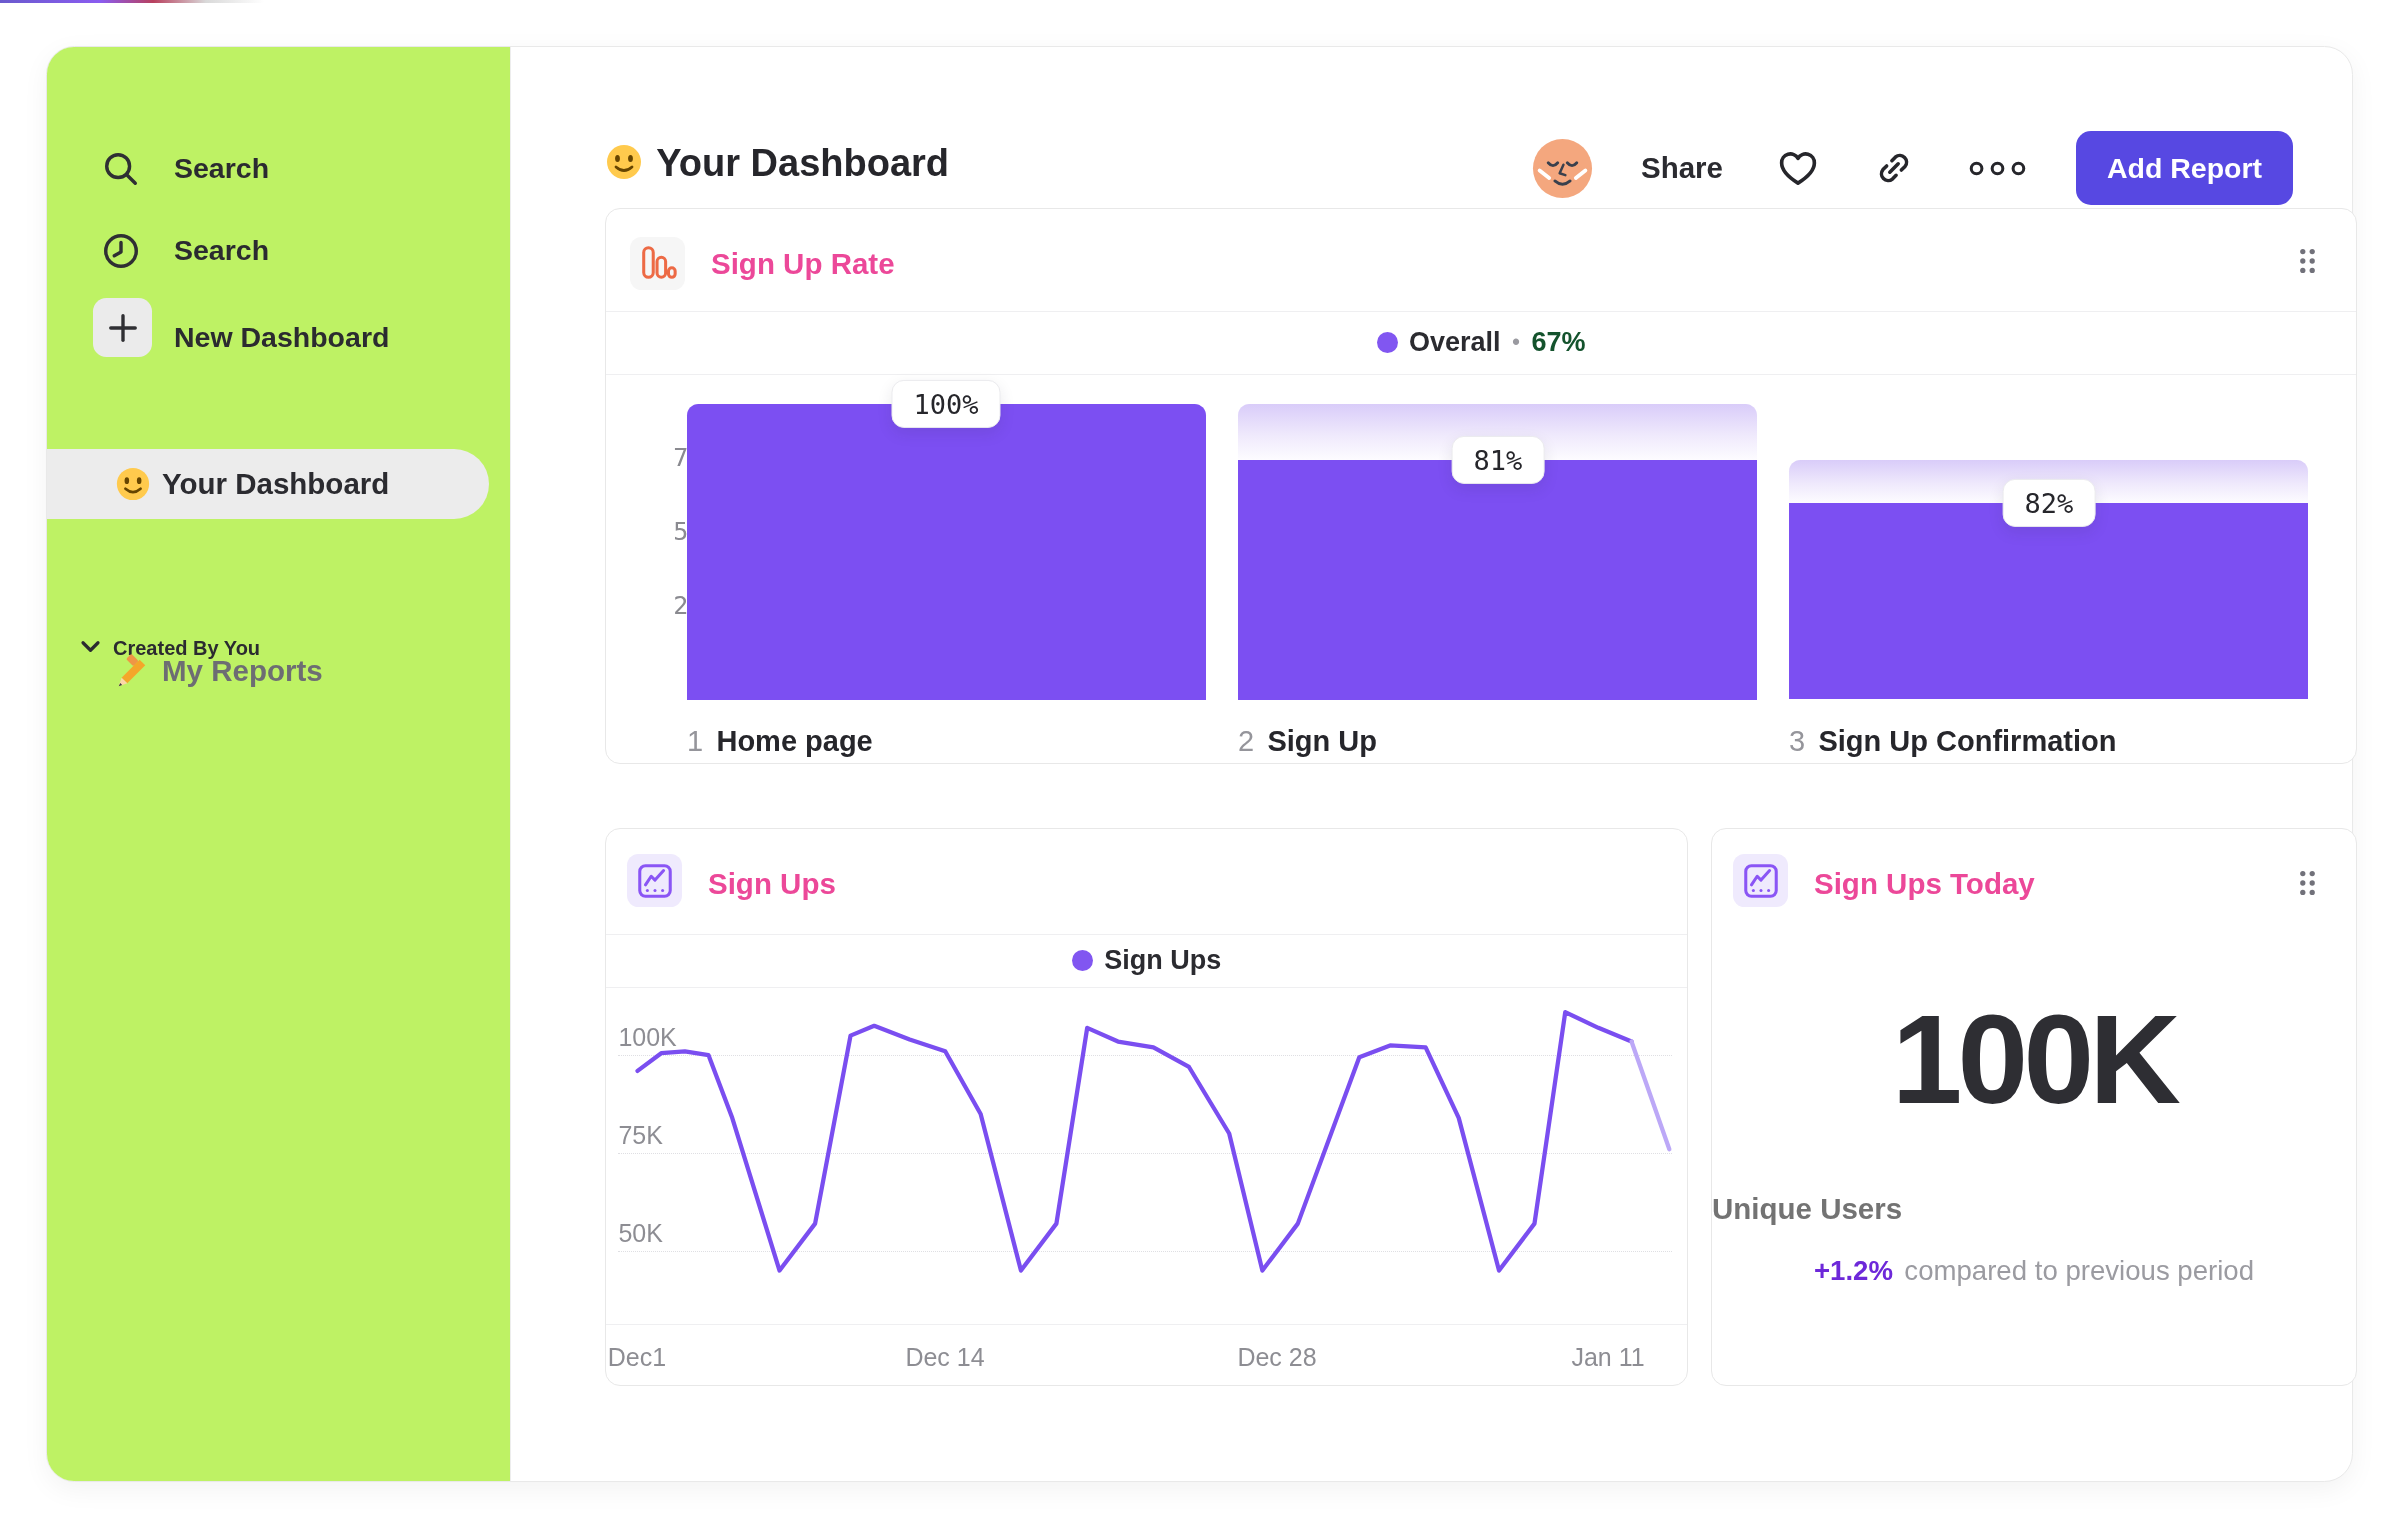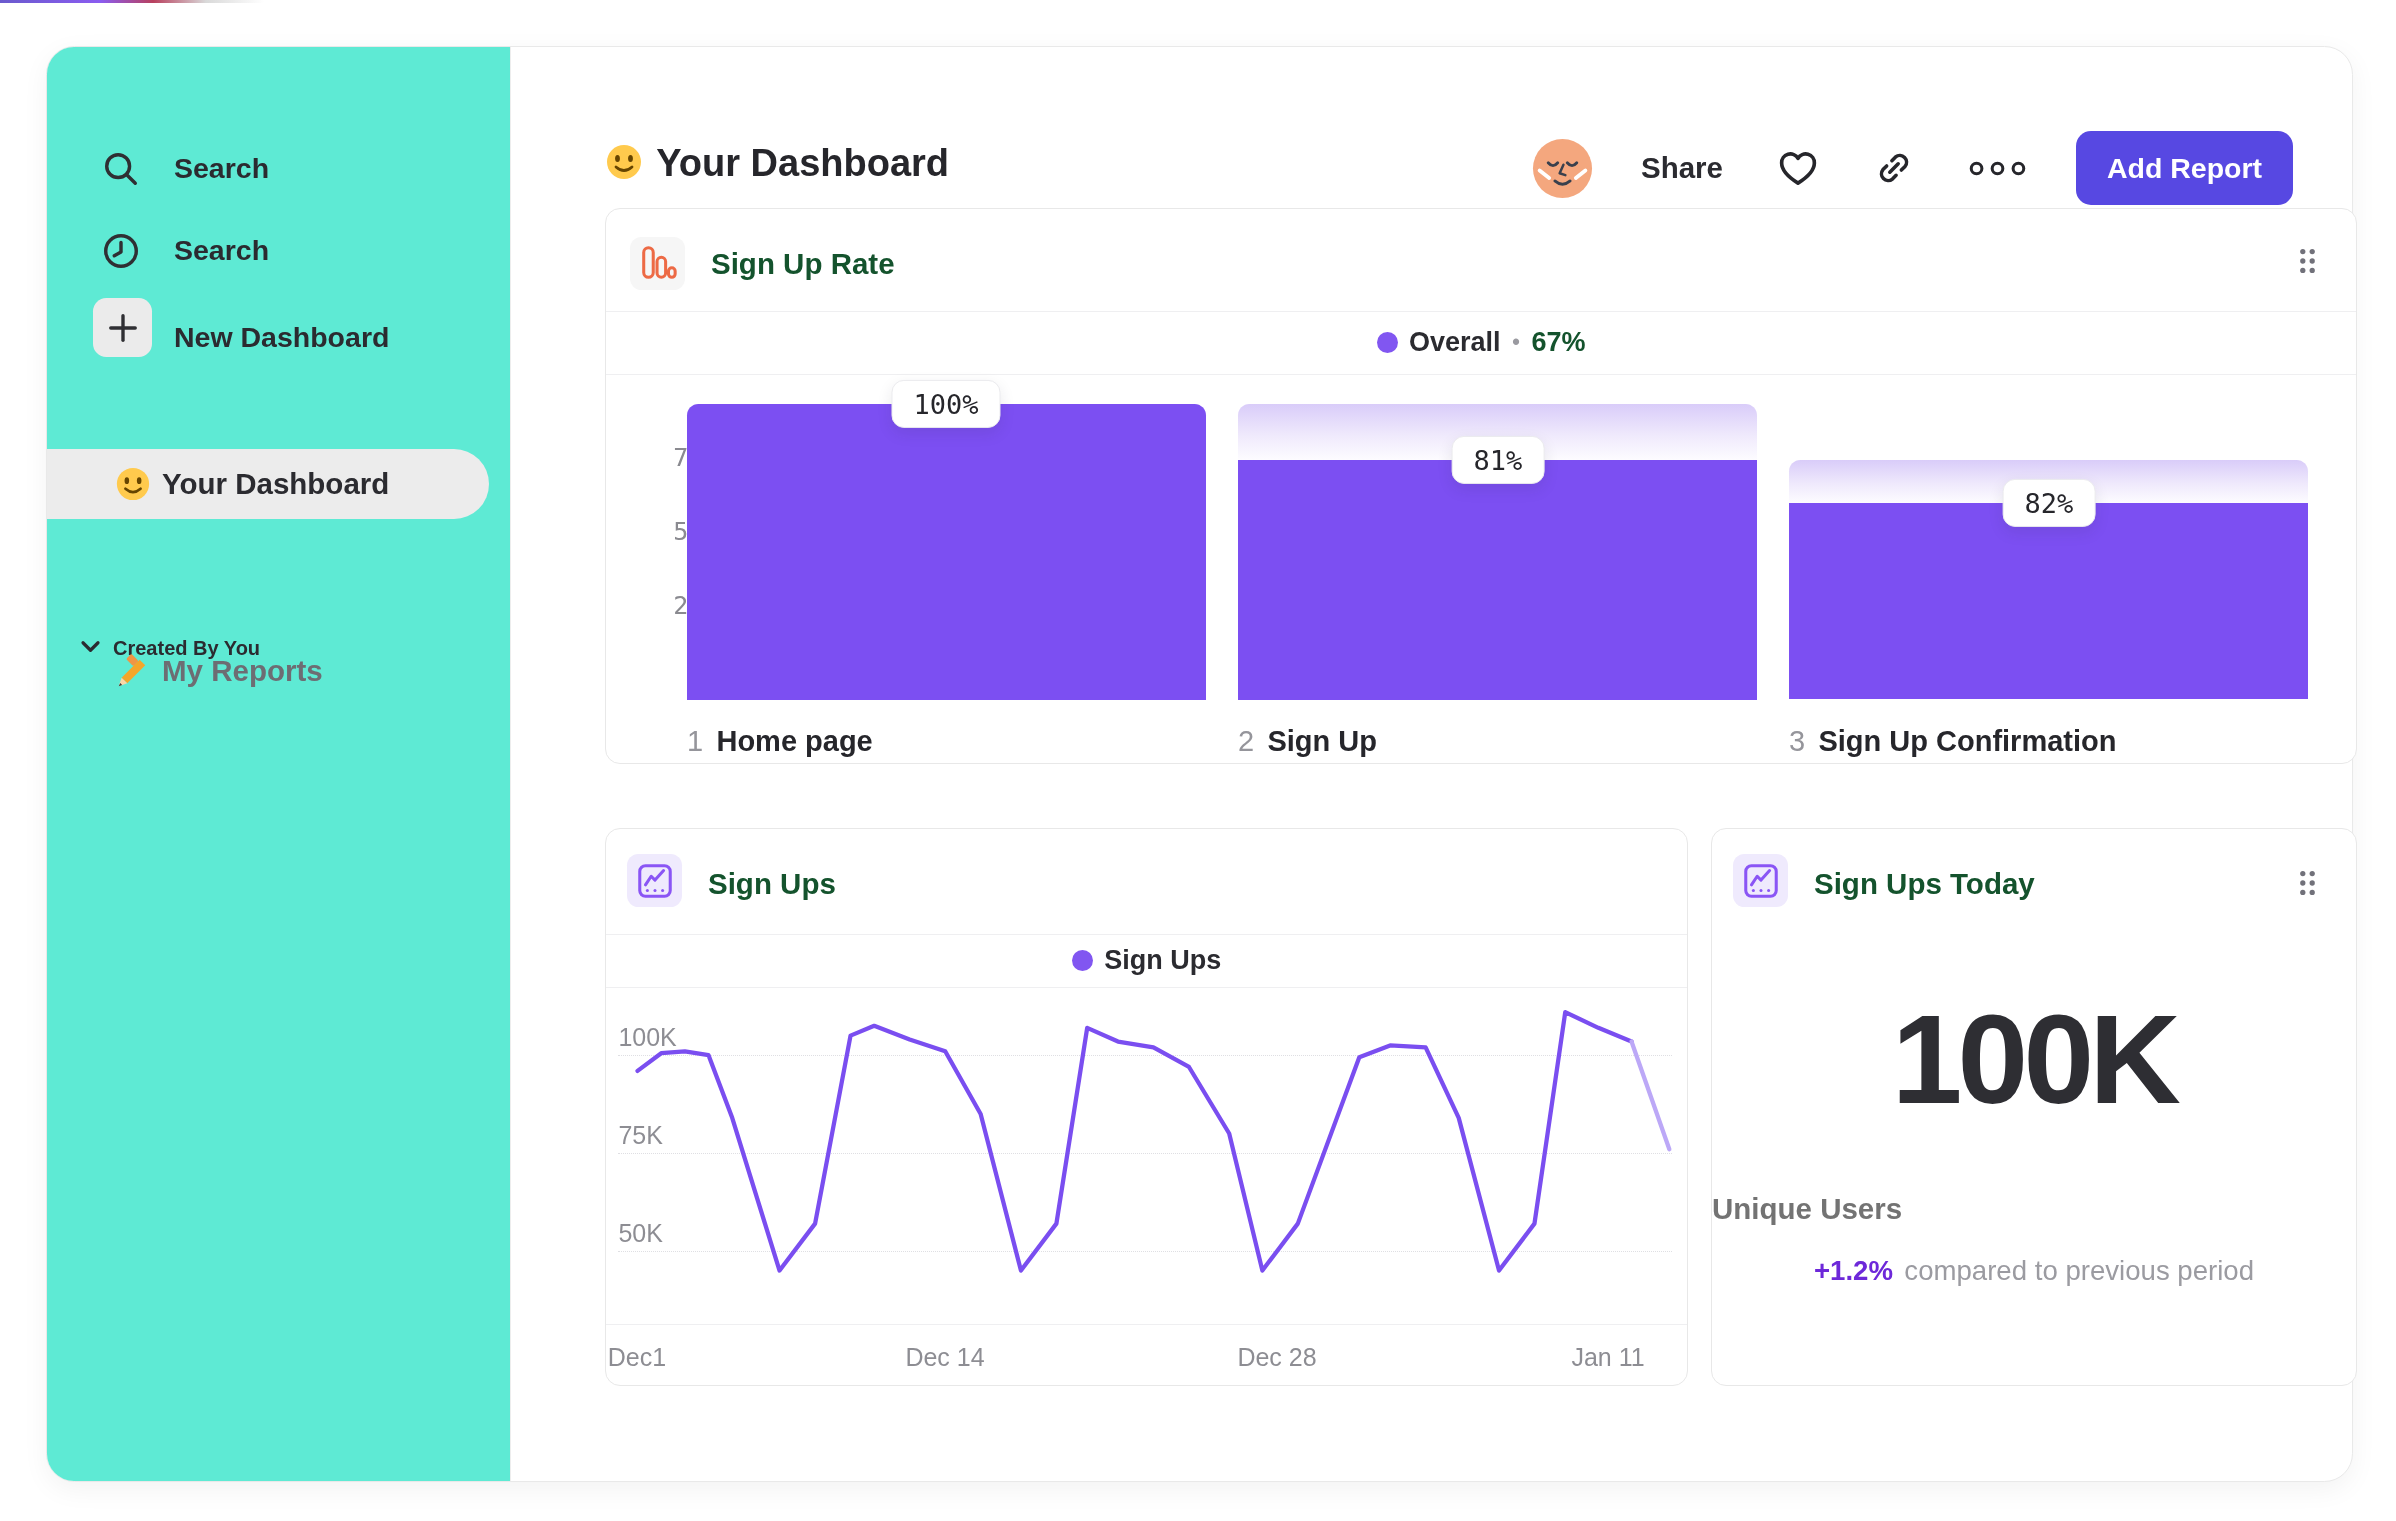--- a/index.html
+++ b/index.html
@@ -2,21 +2,21 @@
 <html style="font-size:15px"><head>
 <meta charset="utf-8">
 <style>
   html,body{margin:0;padding:0;background:#ffffff;}
   .stage{position:relative;width:2397px;height:1522px;background:#fff;overflow:hidden;
          font-family:"Liberation Sans", sans-serif;color:#26262b;}
   .artifact{position:absolute;left:0;top:0;width:264px;height:2.9px;
     background:linear-gradient(90deg,#6a5acd 0%,#8a5cf0 38%,#b8405e 58%,#d9d9d9 78%,rgba(255,255,255,0) 100%);}
   .app-card{position:absolute;left:46px;top:46px;width:2305px;height:1434px;background:#fff;
     border:1.9px solid #e9e9e9;border-radius:28.5px;box-shadow:0 7.6px 27px rgba(0,0,0,.05);}
-  .sidebar{position:absolute;left:0;top:0;width:463px;height:100%;background:#5eead4;
+  .sidebar{position:absolute;left:0;top:0;width:463px;height:100%;background:#bef264;
     border-right:1.9px solid #ededed;border-radius:27px 0 0 27px;}
   .side-row{position:absolute;left:0;width:100%;height:61px;display:flex;align-items:center;cursor:pointer;}
   .side-ic{position:absolute;left:52px;width:44px;height:44px;display:flex;align-items:center;justify-content:center;}
   .side-label{position:absolute;left:127px;font-size:28.5px;font-weight:600;color:#2b2b30;}
   .plus-box{position:absolute;left:46px;top:-8.6px;width:59px;height:59px;background:#ebebeb;border-radius:13.3px;
     display:flex;align-items:center;justify-content:center;}
   .section-row{position:absolute;left:0;width:100%;height:42px;display:flex;align-items:center;cursor:pointer;}
   .chev{position:absolute;left:32px;}
   .section-label{position:absolute;left:66px;font-size:20px;font-weight:700;color:#2b2b30;}
   .pill{position:absolute;left:0;top:402px;width:442px;height:70px;background:#ececec;border-radius:0 35px 35px 0;cursor:pointer;}
@@ -31,21 +31,21 @@
   .page-title-wrap{position:absolute;left:95px;top:95px;display:flex;align-items:center;gap:13.3px;}
   .page-title{font-size:38px;font-weight:700;color:#26262b;}
   .head-right{position:absolute;right:59px;top:84px;display:flex;align-items:center;}
   .share-label{font-size:29.5px;font-weight:600;color:#2b2b30;margin-left:48px;cursor:pointer;}
   .hicon{margin-left:53px;cursor:pointer;display:flex;align-items:center;}
   .add-btn{margin-left:49px;width:217px;height:74px;background:#5748e2;border-radius:15px;border:none;
     color:#fff;font-size:28.5px;font-weight:600;font-family:"Liberation Sans",sans-serif;cursor:pointer;}
 
   .card{position:absolute;background:#fff;border:1.9px solid #e8e8e8;border-radius:15px;}
   .card-head-icon{position:absolute;width:55px;height:53px;border-radius:11.4px;display:flex;align-items:center;justify-content:center;}
-  .card-title{position:absolute;font-size:29.5px;font-weight:700;color:#14532d;}
+  .card-title{position:absolute;font-size:29.5px;font-weight:700;color:#ec4899;}
   .drag-handle{position:absolute;cursor:grab;}
   .divider{position:absolute;left:0;width:100%;height:0;border-top:1.9px solid #efeff1;}
   .legend-row{position:absolute;left:0;width:100%;display:flex;align-items:center;justify-content:center;gap:11.4px;}
   .legend-dot{width:21px;height:21px;border-radius:50%;}
   .legend-label{font-size:27px;font-weight:600;color:#2b2b30;}
   .legend-sep{font-size:23px;color:#9a9aa0;}
   .legend-value{font-size:27px;font-weight:600;color:#14532d;}
 
   .mono{font-family:"DejaVu Sans Mono","Liberation Mono",monospace;}
   .ytick{position:absolute;text-align:right;font-size:25px;color:#8a8a90;}

